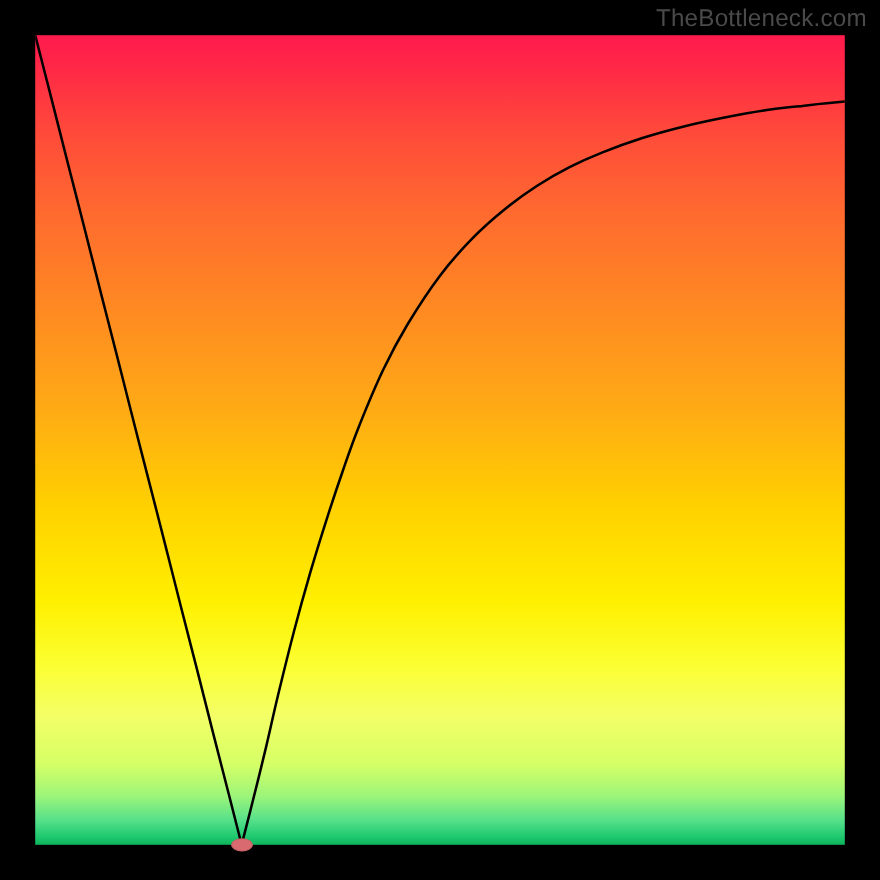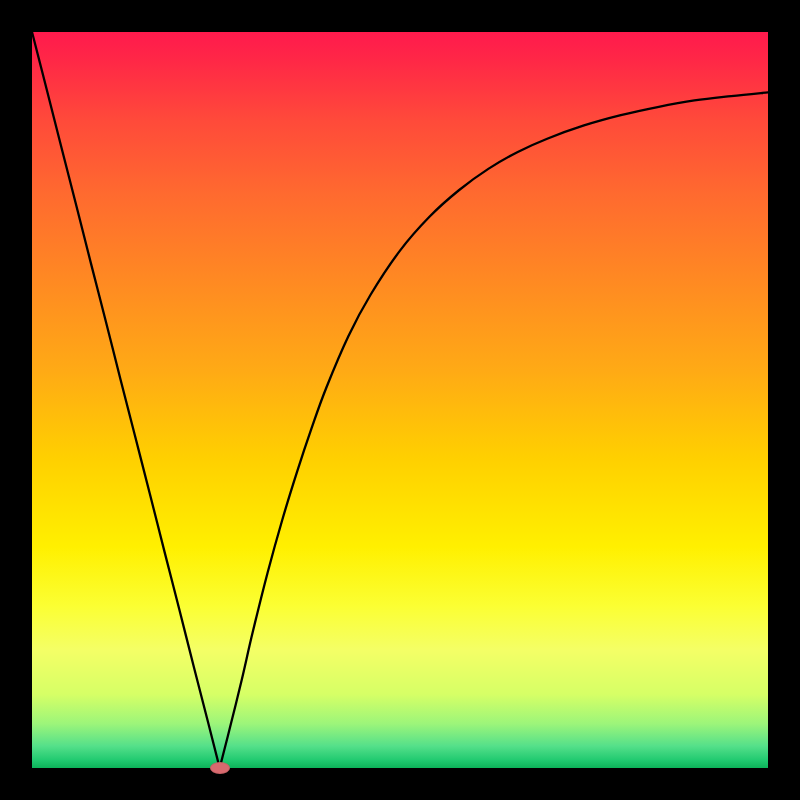--- a/index.html
+++ b/index.html
@@ -64,20 +64,21 @@
     height: 12px;
     background: #d96a6f;
     border-radius: 50%;
     box-shadow: 0 0 0 1px rgba(0,0,0,0.08) inset;
   }
 </style>
 </head>
 <body>
 
 <div class="frame">
+  <div class="watermark">TheBottleneck.com</div>
 
   <div class="plot-area">
     <svg class="curve" viewBox="0 0 736 736" preserveAspectRatio="none">
       <path fill="none" stroke-width="2.3" stroke-linecap="round" stroke-linejoin="round" d="M 0.00 0.00 C 2.65 10.33, 9.42 36.61, 14.72 57.41 C 20.02 78.21, 24.14 94.75, 29.44 115.55 C 34.74 136.35, 38.86 152.16, 44.16 172.96 C 49.46 193.76, 53.58 210.30, 58.88 231.10 C 64.18 251.90, 68.30 267.71, 73.60 288.51 C 78.90 309.31, 83.02 325.86, 88.32 346.66 C 93.62 367.46, 97.74 383.40, 103.04 404.06 C 108.34 424.73, 112.46 440.67, 117.76 461.47 C 123.06 482.27, 127.18 498.82, 132.48 519.62 C 137.78 540.42, 141.90 556.22, 147.20 577.02 C 152.50 597.82, 156.62 614.37, 161.92 635.17 C 167.22 655.97, 172.00 674.43, 176.64 692.58 C 181.28 710.73, 185.69 728.18, 187.68 736.00 L 187.68 736.00 C 189.67 728.18, 194.75 708.47, 198.72 692.58 C 202.69 676.68, 205.79 664.37, 209.76 647.68 C 213.73 630.99, 216.16 619.05, 220.80 599.84 C 225.44 580.63, 230.22 561.10, 235.52 540.96 C 240.82 520.82, 244.94 506.12, 250.24 487.97 C 255.54 469.82, 259.66 456.69, 264.96 440.13 C 270.26 423.57, 274.38 411.20, 279.68 395.97 C 284.98 380.73, 287.78 372.05, 294.40 355.49 C 301.02 338.93, 308.53 320.66, 316.48 303.97 C 324.43 287.28, 329.29 278.12, 338.56 262.75 C 347.83 247.38, 357.40 232.63, 368.00 218.59 C 378.60 204.55, 386.84 195.60, 397.44 184.74 C 408.04 173.87, 416.28 166.85, 426.88 158.24 C 437.48 149.63, 445.72 143.78, 456.32 136.90 C 466.92 130.01, 475.16 125.40, 485.76 119.97 C 496.36 114.54, 503.28 111.49, 515.20 106.72 C 527.12 101.95, 538.75 97.71, 552.00 93.47 C 565.25 89.23, 575.55 86.48, 588.80 83.17 C 602.05 79.86, 612.35 77.72, 625.60 75.07 C 638.85 72.42, 649.15 70.44, 662.40 68.45 C 675.65 66.46, 685.95 65.49, 699.20 64.03 C 712.45 62.57, 729.38 61.01, 736.00 60.35" stroke="#000000"></path>
     </svg>
     <div class="marker" style="left: 177.68px; top: 730px; background: rgb(217, 106, 111);"></div>
   </div>
 </div>
 
 </body></html>

